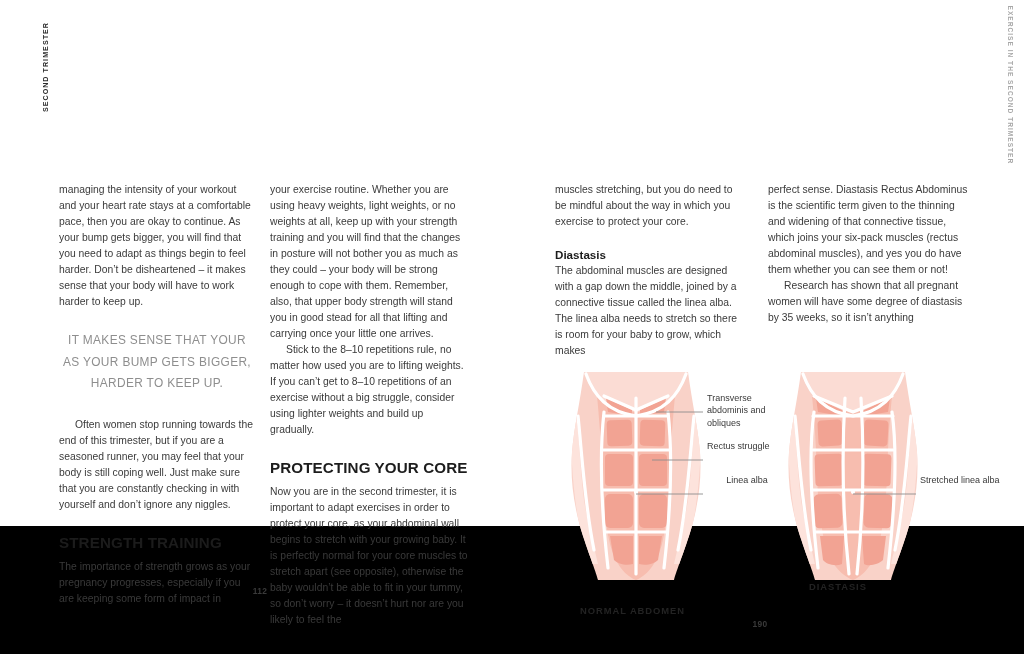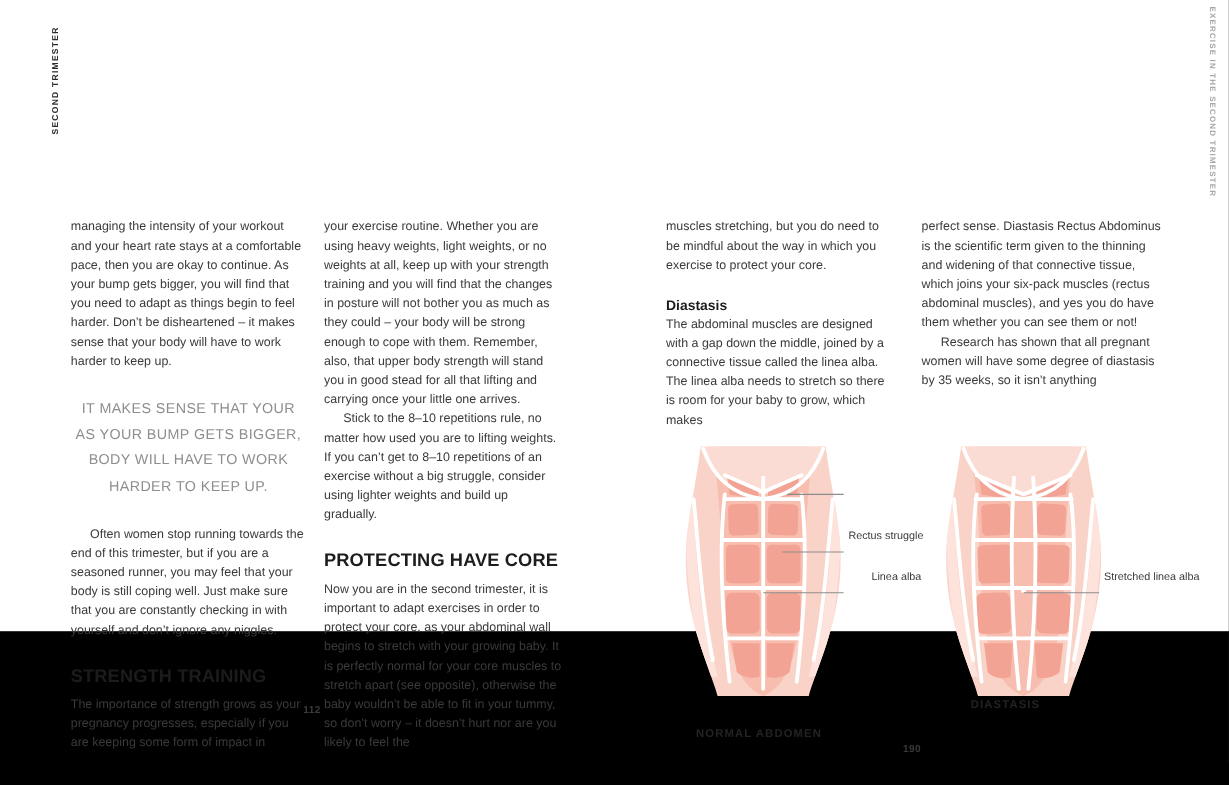--- a/index.html
+++ b/index.html
@@ -110,33 +110,32 @@
 
   <div class="run-head-left">SECOND TRIMESTER</div>
   <div class="run-head-right">EXERCISE IN THE SECOND TRIMESTER</div>
 
   <div class="col col1">
     <p>managing the intensity of your workout and your heart rate stays at a comfortable pace, then you are okay to continue. As your bump gets bigger, you will find that you need to adapt as things begin to feel harder. Don’t be disheartened – it makes sense that your body will have to work harder to keep up.</p>
 
     <div class="pullquote">
       <div>IT MAKES SENSE THAT YOUR</div>
       <div>AS YOUR BUMP GETS BIGGER,</div>
-      <div>BODY WILL HAVE TO WORK</div>
       <div>HARDER TO KEEP UP.</div>
     </div>
 
     <p class="indent">Often women stop running towards the end of this trimester, but if you are a seasoned runner, you may feel that your body is still coping well. Just make sure that you are constantly checking in with yourself and don’t ignore any niggles.</p>
     <h2 class="section">STRENGTH TRAINING</h2>
     <p>The importance of strength grows as your pregnancy progresses, especially if you are keeping some form of impact in</p>
   </div>
 
   <div class="col col2">
     <p>your exercise routine. Whether you are using heavy weights, light weights, or no weights at all, keep up with your strength training and you will find that the changes in posture will not bother you as much as they could – your body will be strong enough to cope with them. Remember, also, that upper body strength will stand you in good stead for all that lifting and carrying once your little one arrives.</p>
     <p class="indent">Stick to the 8–10 repetitions rule, no matter how used you are to lifting weights. If you can’t get to 8–10 repetitions of an exercise without a big struggle, consider using lighter weights and build up gradually.</p>
-    <h2 class="section">PROTECTING HAVE CORE</h2>
+    <h2 class="section">PROTECTING YOUR CORE</h2>
     <p>Now you are in the second trimester, it is important to adapt exercises in order to protect your core, as your abdominal wall begins to stretch with your growing baby. It is perfectly normal for your core muscles to stretch apart (see opposite), otherwise the baby wouldn’t be able to fit in your tummy, so don’t worry – it doesn’t hurt nor are you likely to feel the</p>
   </div>
 
   <div class="col col3">
     <p>muscles stretching, but you do need to be mindful about the way in which you exercise to protect your core.</p>
     <h3 class="sub">Diastasis</h3>
     <p>The abdominal muscles are designed with a gap down the middle, joined by a connective tissue called the linea alba. The linea alba needs to stretch so there is room for your baby to grow, which makes</p>
   </div>
 
   <div class="col col4">
@@ -245,20 +244,21 @@
       </g>
 
       <g stroke="#8c8c8c" stroke-width="0.9">
         <line x1="108" y1="44" x2="155" y2="44"></line>
         <line x1="104" y1="92" x2="155" y2="92"></line>
         <line x1="88" y1="126" x2="155" y2="126"></line>
         <line x1="305" y1="126" x2="368" y2="126"></line>
       </g>
     </svg>
 
+    <div class="fig-label lbl-transverse">Transverse abdominis and obliques</div>
     <div class="fig-label lbl-rectus">Rectus struggle</div>
     <div class="fig-label lbl-linea">Linea alba</div>
     <div class="fig-label lbl-stretched">Stretched linea alba</div>
 
     <div class="fig-caption cap-normal">NORMAL ABDOMEN</div>
     <div class="fig-caption cap-diast">DIASTASIS</div>
   </div>
 
   <div class="folio folio-left">112</div>
   <div class="folio folio-right">190</div>

